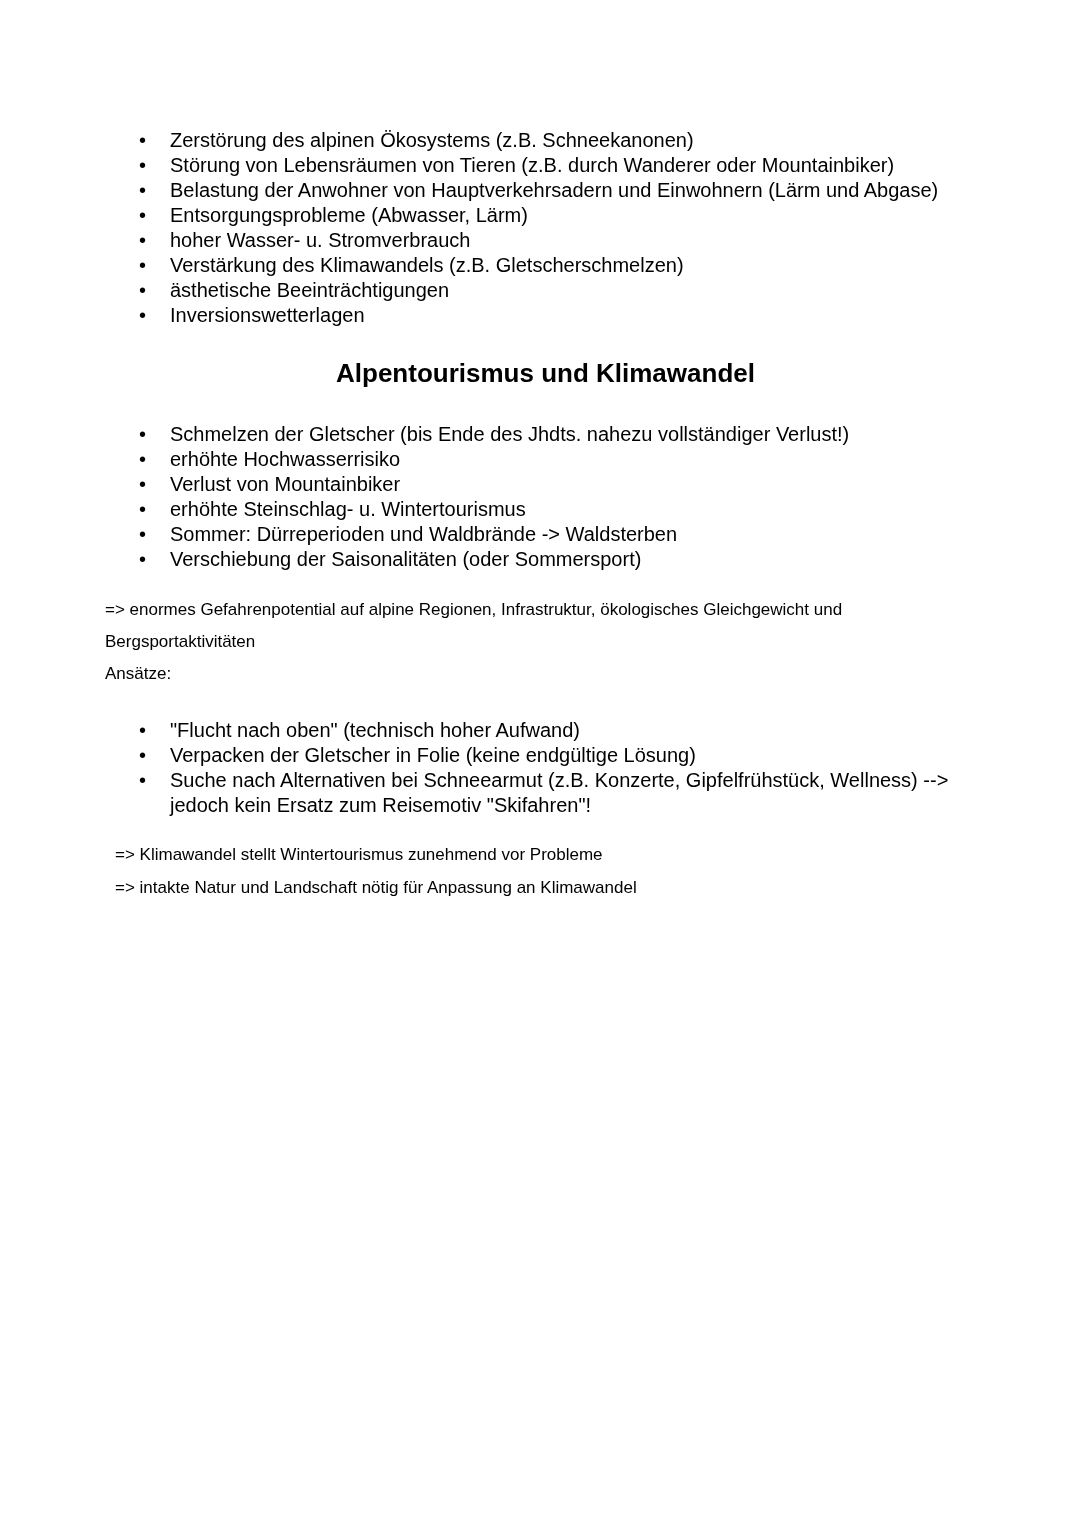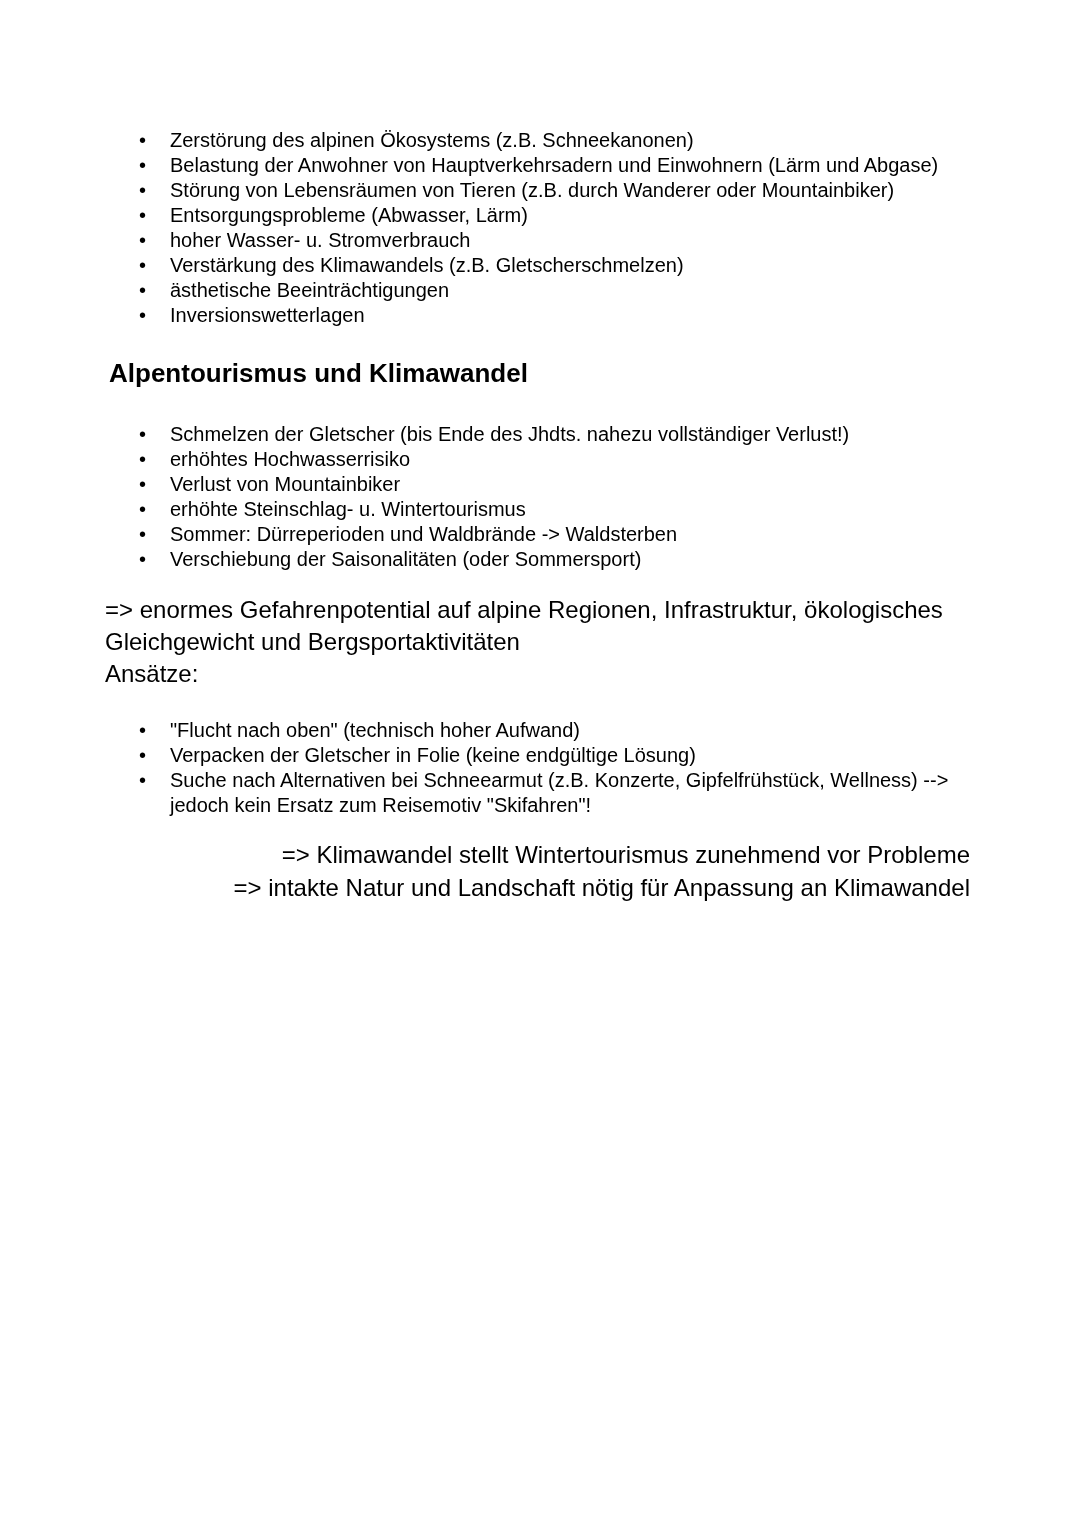--- a/index.html
+++ b/index.html
@@ -38,65 +38,65 @@
       position: absolute;
       left: 34px;
       top: 0;
       font-size: 20px;
       line-height: 25px;
     }
     .section-heading {
       font-size: 26px;
       line-height: 30px;
       font-weight: bold;
-      margin: 30px 0 34px 4px;
+      margin: 30px 0 34px 16px;
+      text-align: center;
     }
     .big-block {
       margin: 22px 0 28px 0;
       max-width: 880px;
     }
     .big-block-end {
       margin: 20px 0 0 10px;
       max-width: 880px;
-      text-align: right;
     }
     .big-text {
-      font-size: 24px;
+      font-size: 17px;
       line-height: 32px;
       margin: 0;
       font-weight: normal;
     }
     .big-text.bold {
       font-weight: normal;
     }
     .big-text.tall {
       line-height: 33px;
     }
   </style>
 </head>
 <body>
 
 <div class="page">
 
   <ul class="doc-list">
     <li>Zerstörung des alpinen Ökosystems (z.B. Schneekanonen)</li>
+    <li>Störung von Lebensräumen von Tieren (z.B. durch Wanderer oder Mountainbiker)</li>
     <li>Belastung der Anwohner von Hauptverkehrsadern und Einwohnern (Lärm und Abgase)</li>
-    <li>Störung von Lebensräumen von Tieren (z.B. durch Wanderer oder Mountainbiker)</li>
     <li>Entsorgungsprobleme (Abwasser, Lärm)</li>
     <li>hoher Wasser- u. Stromverbrauch</li>
     <li>Verstärkung des Klimawandels (z.B. Gletscherschmelzen)</li>
     <li>ästhetische Beeinträchtigungen</li>
     <li>Inversionswetterlagen</li>
   </ul>
 
   <h2 class="section-heading">Alpentourismus und Klimawandel</h2>
 
   <ul class="doc-list">
     <li>Schmelzen der Gletscher (bis Ende des Jhdts. nahezu vollständiger Verlust!)</li>
-    <li>erhöhtes Hochwasserrisiko</li>
+    <li>erhöhte Hochwasserrisiko</li>
     <li>Verlust von Mountainbiker</li>
     <li>erhöhte Steinschlag- u. Wintertourismus</li>
     <li>Sommer: Dürreperioden und Waldbrände -&gt; Waldsterben</li>
     <li>Verschiebung der Saisonalitäten (oder Sommersport)</li>
   </ul>
 
   <div class="big-block">
     <p class="big-text">=&gt; enormes Gefahrenpotential auf alpine Regionen, Infrastruktur, ökologisches Gleichgewicht und Bergsportaktivitäten</p>
     <p class="big-text bold">Ansätze:</p>
   </div>

